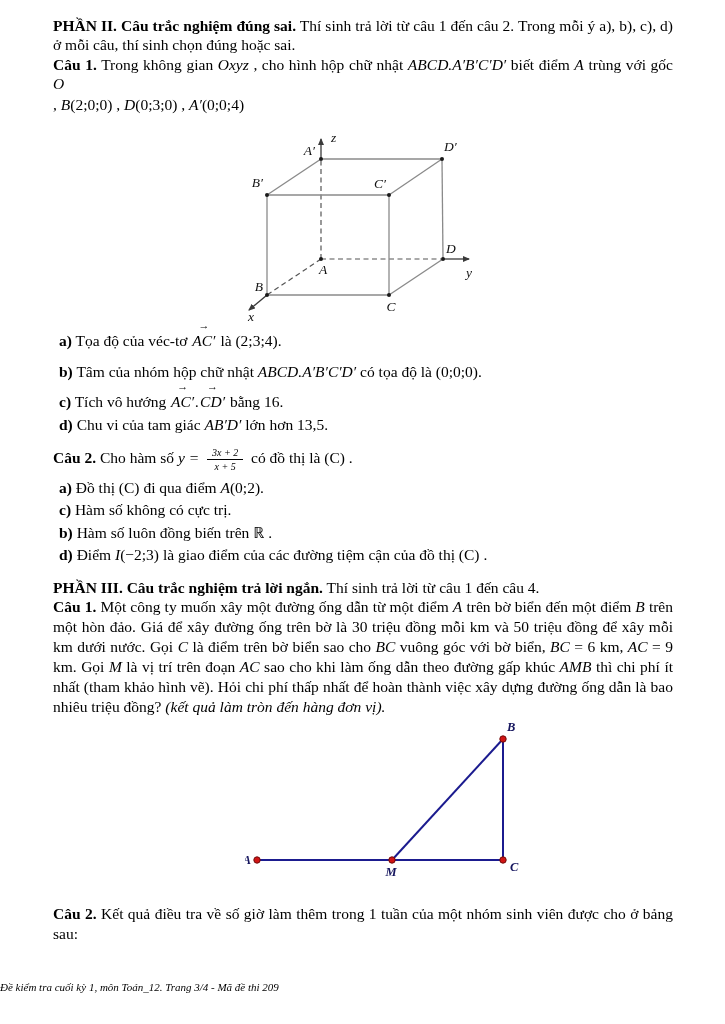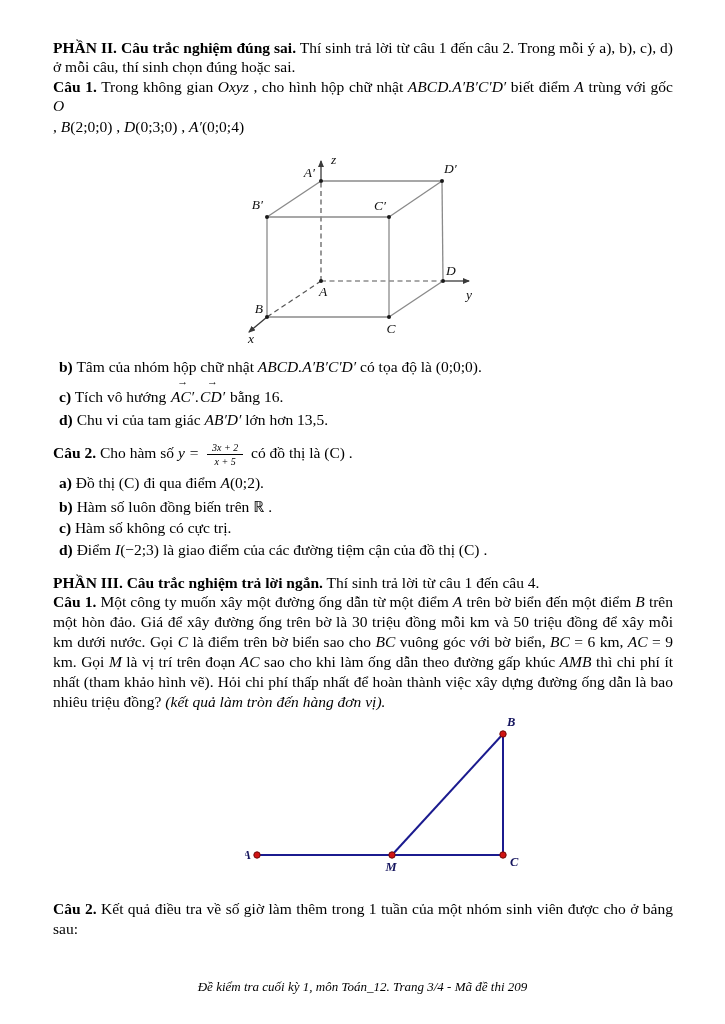--- a/index.html
+++ b/index.html
@@ -1,35 +1,35 @@
 <!DOCTYPE html>
 <html><head>
 <meta charset="utf-8">
 <style>
   html,body{margin:0;padding:0;background:#ffffff;width:725px;height:1024px;overflow:hidden;}
   body{font-family:"Liberation Serif", serif;font-size:15.5px;color:#000;position:relative;}
-  .page{padding:38px 52px 0 53px;width:620px;position:relative;}
+  .page{padding:16px 52px 0 53px;width:620px;position:relative;}
   p{margin:0;text-align:justify;line-height:19px;}
   .b{font-weight:bold;}
   .i{font-style:italic;}
   .it{font-style:italic;}
   .m{font-style:normal;}
   .item{padding-left:6px;line-height:23px;}
   .vec{font-style:italic;position:relative;display:inline-block;padding:0 1px;}
   .vec::before{content:"\2192";position:absolute;left:0;right:0;top:-0.78em;text-align:center;
     font-style:normal;font-size:11px;line-height:1;}
   .frac{display:inline-block;vertical-align:middle;text-align:center;font-style:italic;
     line-height:1.1;margin:2px 4px;font-size:10px;}
   .frac .num{display:block;padding:0 5px 1px;border-bottom:1px solid #000;}
   .frac .den{display:block;padding:1px 5px 0;}
   .fig{position:relative;}
   .fig-box{margin:4px 0 2px 183px;height:204px;}
   .fig-tri{margin:2px 0 0 192px;height:163px;}
-  .footer{position:absolute;top:978px;left:0;width:725px;text-align:center;
-    font-style:italic;font-size:13px;line-height:18px;}
+  .footer{position:absolute;top:978px;left:0;width:725px;
+    font-style:italic;font-size:11px;line-height:18px;}
   svg text{font-family:"Liberation Serif", serif;}
   .p1{margin-bottom:1px;}
   .q1intro{margin-top:0;}
   .coords{line-height:24px;margin-bottom:0;}
   .c2head{margin-top:9px;line-height:24px;}
   .c2item{padding-left:6px;line-height:21.5px;}
   .p3head{margin-top:13px;}
   .p3q1{line-height:20px;}
   .p3q2{margin-top:22px;line-height:20px;}
 </style>
@@ -95,28 +95,29 @@
         <text x="27" y="66" text-anchor="end">B′</text>
         <text x="150" y="67" text-anchor="end">C′</text>
         <text x="87" y="153" text-anchor="middle">A</text>
         <text x="27" y="170" text-anchor="end">B</text>
         <text x="155" y="190" text-anchor="middle">C</text>
         <text x="210" y="132">D</text>
       </g>
     </svg>
   </div>
 
+  <p class="item" style="margin-top:4px;"><span class="b">a)</span><span> Tọa độ của véc-tơ </span><span class="vec">AC′</span><span> là </span><span class="m">(2;3;4)</span><span>.</span></p>
   <p class="item" style="margin-top:8px;"><span class="b">b)</span><span> Tâm của nhóm hộp chữ nhật </span><span class="i">ABCD.A′B′C′D′</span><span> có tọa độ là </span><span class="m">(0;0;0)</span><span>.</span></p>
   <p class="item" style="margin-top:7px;"><span class="b">c)</span><span> Tích vô hướng </span><span class="vec">AC′</span><span class="i">.</span><span class="vec">CD′</span><span> bằng 16.</span></p>
   <p class="item" style="margin-top:0px;"><span class="b">d)</span><span> Chu vi của tam giác </span><span class="i">AB′D′</span><span> lớn hơn 13,5.</span></p>
 
   <p class="c2head"><span class="b">Câu 2.</span><span> Cho hàm số </span><span class="i">y = </span><span class="frac"><span class="num">3x + 2</span><span class="den">x + 5</span></span><span> có đồ thị là </span><span class="m">(C)</span><span> .</span></p>
   <p class="c2item" style="margin-top:3px;"><span class="b">a)</span><span> Đồ thị </span><span class="m">(C)</span><span> đi qua điểm </span><span class="i">A</span><span class="m">(0;2)</span><span>.</span></p>
+  <p class="c2item"><span class="b">c)</span><span> Hàm số không có cực trị.</span></p>
   <p class="c2item" style="margin-top:2px;"><span class="b">b)</span><span> Hàm số luôn đồng biến trên </span><span class="m">ℝ</span><span> .</span></p>
-  <p class="c2item"><span class="b">c)</span><span> Hàm số không có cực trị.</span></p>
   <p class="c2item"><span class="b">d)</span><span> Điểm </span><span class="i">I</span><span class="m">(−2;3)</span><span> là giao điểm của các đường tiệm cận của đồ thị </span><span class="m">(C)</span><span> .</span></p>
 
   <p class="p3head"><span class="b">PHẦN III. Câu trắc nghiệm trả lời ngắn.</span><span> Thí sinh trả lời từ câu 1 đến câu 4.</span></p>
   <p class="p3q1"><span class="b">Câu 1.</span><span> Một công ty muốn xây một đường ống dẫn từ một điểm </span><span class="i">A</span><span> trên bờ biển đến một điểm </span><span class="i">B</span><span> trên một hòn đảo. Giá để xây đường ống trên bờ là 30 triệu đồng mỗi km và 50 triệu đồng để xây mỗi km dưới nước. Gọi </span><span class="i">C</span><span> là điểm trên bờ biển sao cho </span><span class="i">BC</span><span> vuông góc với bờ biển, </span><span class="i">BC</span><span> = 6 km, </span><span class="i">AC</span><span> = 9 km. Gọi </span><span class="i">M</span><span> là vị trí trên đoạn </span><span class="i">AC</span><span> sao cho khi làm ống dẫn theo đường gấp khúc </span><span class="i">AMB</span><span> thì chi phí ít nhất (tham khảo hình vẽ). Hỏi chi phí thấp nhất để hoàn thành việc xây dựng đường ống dẫn là bao nhiêu triệu đồng? </span><span class="it">(kết quả làm tròn đến hàng đơn vị).</span></p>
 
   <div class="fig fig-tri">
     <svg width="285" height="163" viewBox="0 0 285 163">
       <g stroke="#1b1b8f" stroke-width="2" fill="none">
         <line x1="12" y1="141" x2="258" y2="141"></line>
         <line x1="258" y1="141" x2="258" y2="20"></line>

